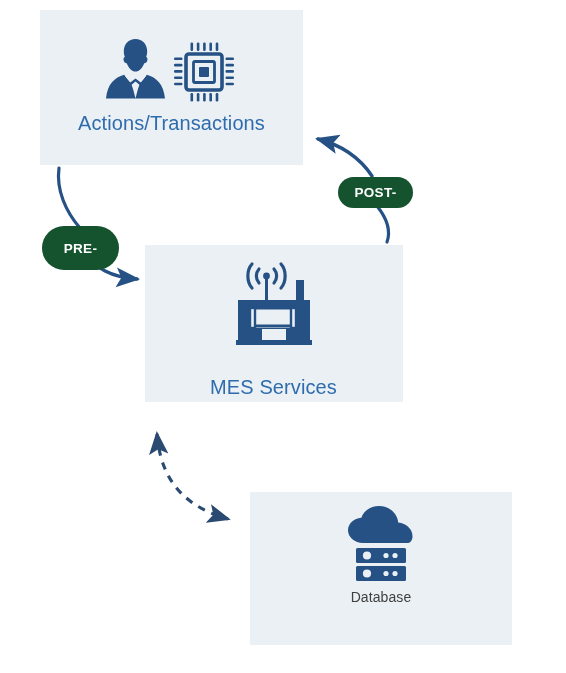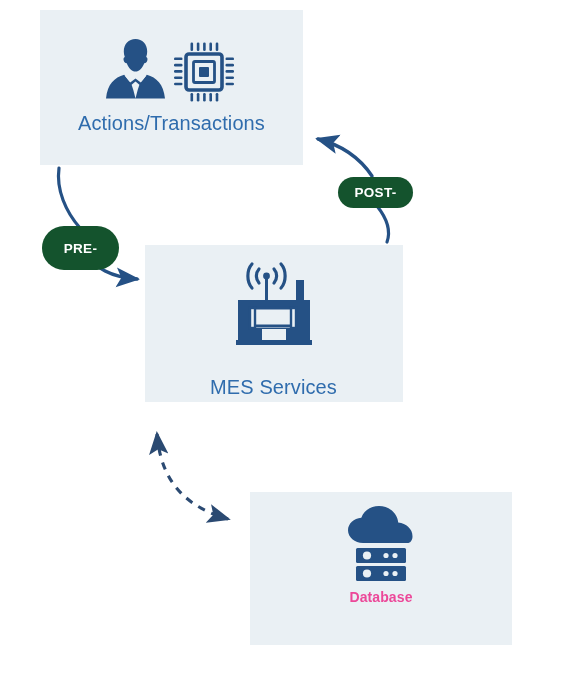--- a/index.html
+++ b/index.html
@@ -48,22 +48,22 @@
   .label-primary {
     display: block;
     font-size: 20px;
     color: #2f6cad;
     letter-spacing: 0.1px;
     line-height: 19px;
   }
   .label-db-title {
     display: block;
     font-size: 14px;
-    font-weight: bold;
-    color: #ec4899;
+    font-weight: normal;
+    color: #404040;
     line-height: 20px;
     letter-spacing: 0.1px;
   }
   .label-db-sub {
     display: block;
     font-size: 14.5px;
     font-weight: bold;
     color: #2e7ec9;
     line-height: 21px;
     letter-spacing: 0.1px;

